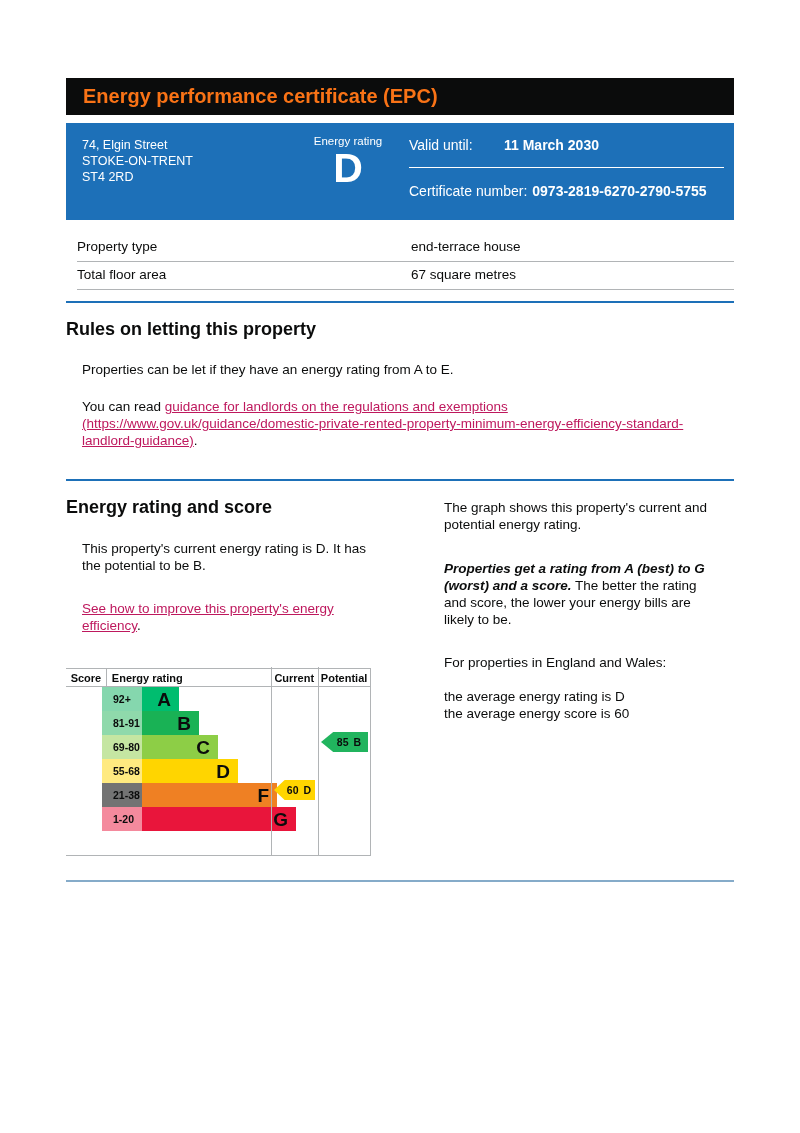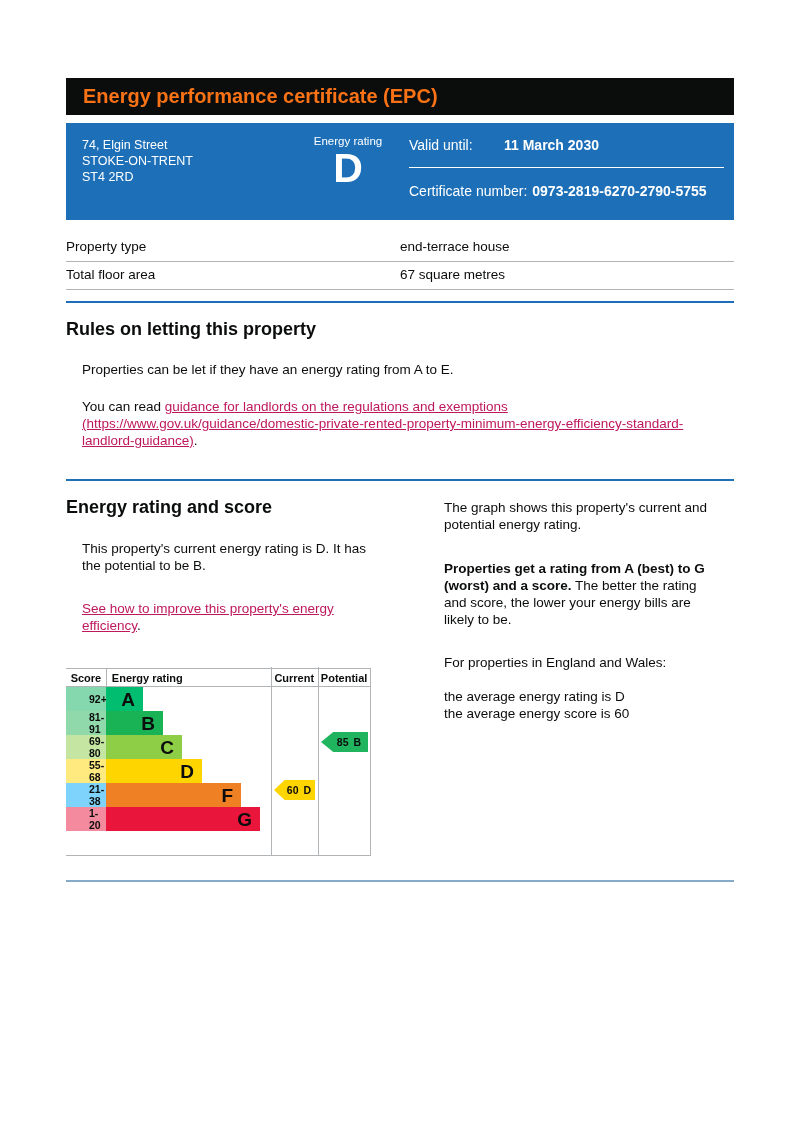--- a/index.html
+++ b/index.html
@@ -26,21 +26,21 @@
   .rating-box .rating-letter { font-size: 41px; font-weight: bold; line-height: 40px; margin-top: 1px; }
   .cert-box { flex: 1; padding: 14px 10px 0 16px; font-size: 14px; }
   .cert-box .row1 { display: flex; }
   .cert-box .row1 .lbl { width: 95px; }
   .cert-box .row1 .val { font-weight: bold; }
   .cert-box hr { border: none; border-top: 1px solid #ffffff; margin: 14px 0 15px 0; }
   .cert-box .row2 .lbl { margin-right: 5px; }
   .cert-box .row2 .val { font-weight: bold; }
 
   
-  .details { margin-top: 14px; }
+  .details { margin-top: 14px; margin-left: 11px; }
   .detail-row { display: flex; border-bottom: 1px solid #b1b4b6; padding: 5px 0 7px 0; font-size: 13.5px; }
   .detail-row .d-label { width: 334px; }
 
   .rule-blue { border: none; border-top: 2px solid #1d70b8; margin: 11px 0 0 0; }
   .rule-blue-2 { border: none; border-top: 2px solid #1d70b8; margin: 30px 0 0 0; }
   .rule-light { border: none; border-top: 2px solid #85abc9; margin: 24px 0 0 0; }
 
   h2 { font-size: 18px; font-weight: bold; margin: 16px 0 0 0; }
   p { font-size: 13.5px; line-height: 17px; margin: 16px; }
   .p-intro { margin-top: 21px; }
@@ -51,40 +51,40 @@
   .two-col { display: flex; margin-top: 16px; }
   .col-left { width: 334px; }
   .col-right { width: 306px; margin-left: auto; }
   .col-left h2 { margin: 0; }
   .p-current { margin-top: 22px; }
   .p-improve { margin-top: 26px; }
   .col-right .p1 { margin-top: 2px; }
   .col-right .p2 { margin-top: 27px; }
   .col-right .p3 { margin-top: 26px; }
   .col-right .p4 { margin-top: 17px; }
-  .bold { font-weight: bold; }
+  .bold { font-weight: bold; font-style: italic; }
 
   
   .epc-chart {
     margin-top: 34px; position: relative; width: 305px;
     border-right: 1px solid #b1b4b6; border-bottom: 1px solid #b1b4b6;
     font-weight: bold;
   }
   .chart-head {
     display: flex; height: 19px; align-items: center;
     border-top: 1px solid #b1b4b6; border-bottom: 1px solid #b1b4b6;
     font-size: 11px;
   }
   .h-score { width: 40px; text-align: center; }
   .h-rating { width: 165px; padding-left: 5px; border-left: 1px solid #b1b4b6; height: 100%; line-height: 18px; }
   .h-current { width: 48px; text-align: center; }
   .h-potential { width: 52px; text-align: center; }
   .chart-body { position: relative; height: 168px; }
   .band-row { display: flex; height: 24px; }
-  .score-cell { width: 40px; font-size: 10.5px; display: flex; align-items: center; padding-left: 23px; }
+  .score-cell { width: 40px; font-size: 10.5px; display: flex; align-items: center; padding-left: 11px; margin-left: 36px; }
   .band-bar {
     display: flex; align-items: center; justify-content: flex-end;
     padding-right: 8px; font-size: 19px; line-height: 19px;
   }
   .w0 { width: 37px; } .w1 { width: 57px; } .w2 { width: 76px; }
   .w3 { width: 96px; } .w4 { width: 115px; } .w5 { width: 135px; } .w6 { width: 154px; }
   .col-line { position: absolute; top: 0; bottom: 0; width: 0; border-left: 1px solid #b1b4b6; }
   .line-current { left: 205px; top: -20px; }
   .line-potential { left: 252px; top: -20px; }
   .arrow {
@@ -170,21 +170,21 @@
           </div>
           <div class="band-row">
             <div class="score-cell" style="background-color: rgb(197, 230, 162);">69-80</div>
             <div class="band-bar w2" style="background-color: rgb(141, 206, 70);">C</div>
           </div>
           <div class="band-row">
             <div class="score-cell" style="background-color: rgb(255, 234, 128);">55-68</div>
             <div class="band-bar w3" style="background-color: rgb(255, 213, 0);">D</div>
           </div>
           <div class="band-row">
-            <div class="score-cell" style="background-color: #7dd3fc;">21-38</div>
+            <div class="score-cell" style="background-color: #737373;">21-38</div>
             <div class="band-bar w5" style="background-color: rgb(239, 128, 35);">F</div>
           </div>
           <div class="band-row">
             <div class="score-cell" style="background-color: rgb(244, 138, 157);">1-20</div>
             <div class="band-bar w6" style="background-color: rgb(233, 21, 59);">G</div>
           </div>
           <div class="col-line line-current"></div>
           <div class="col-line line-potential"></div>
           <div class="arrow arrow-current" style="background-color: rgb(255, 213, 0);">
             <span>60</span>

